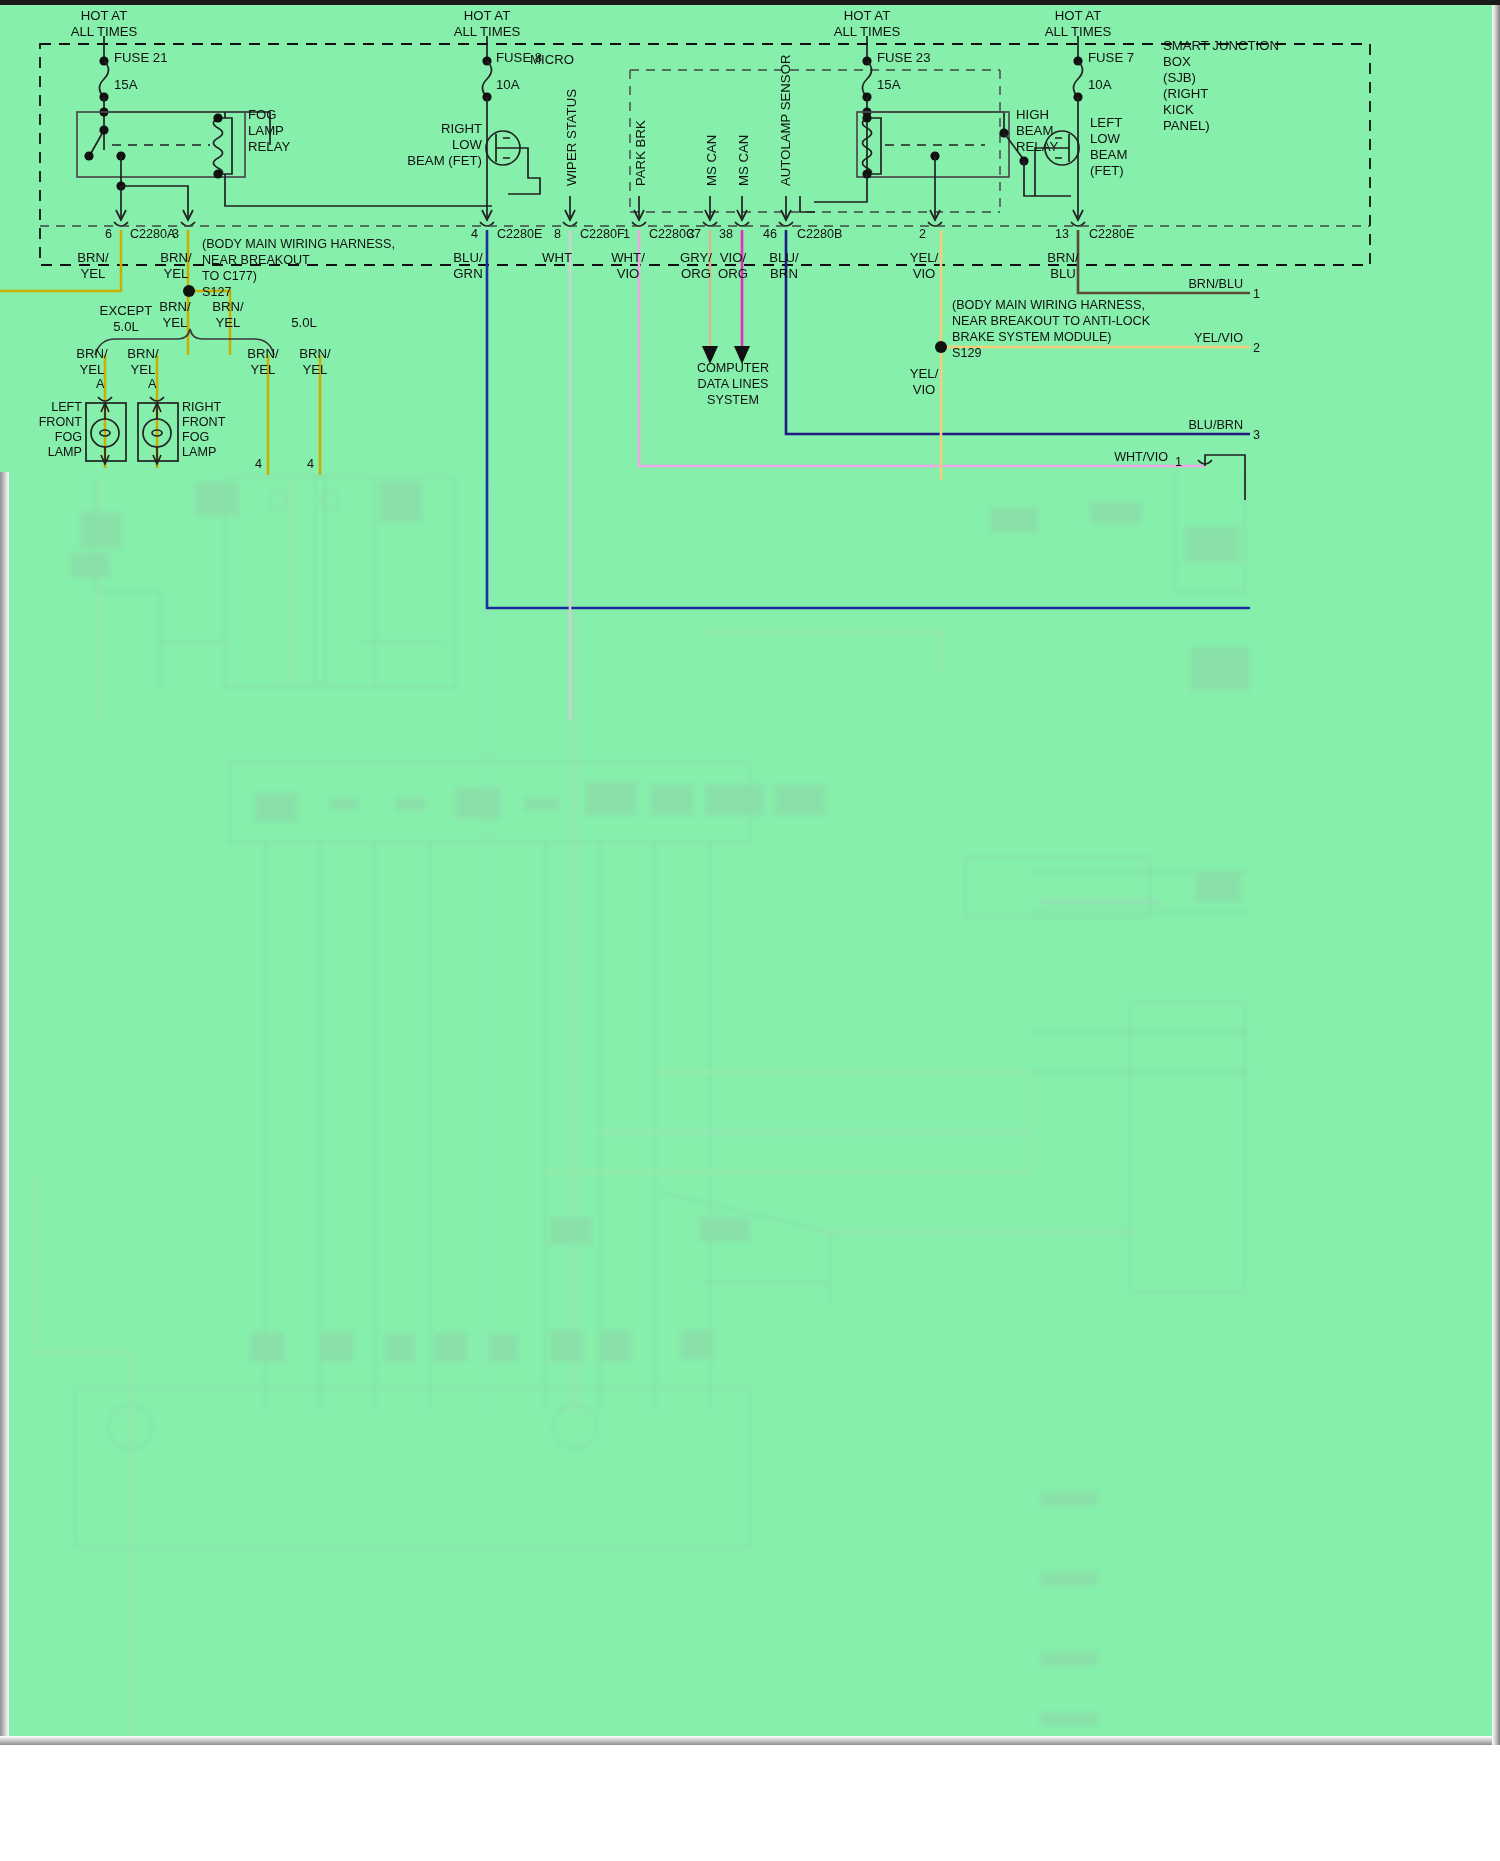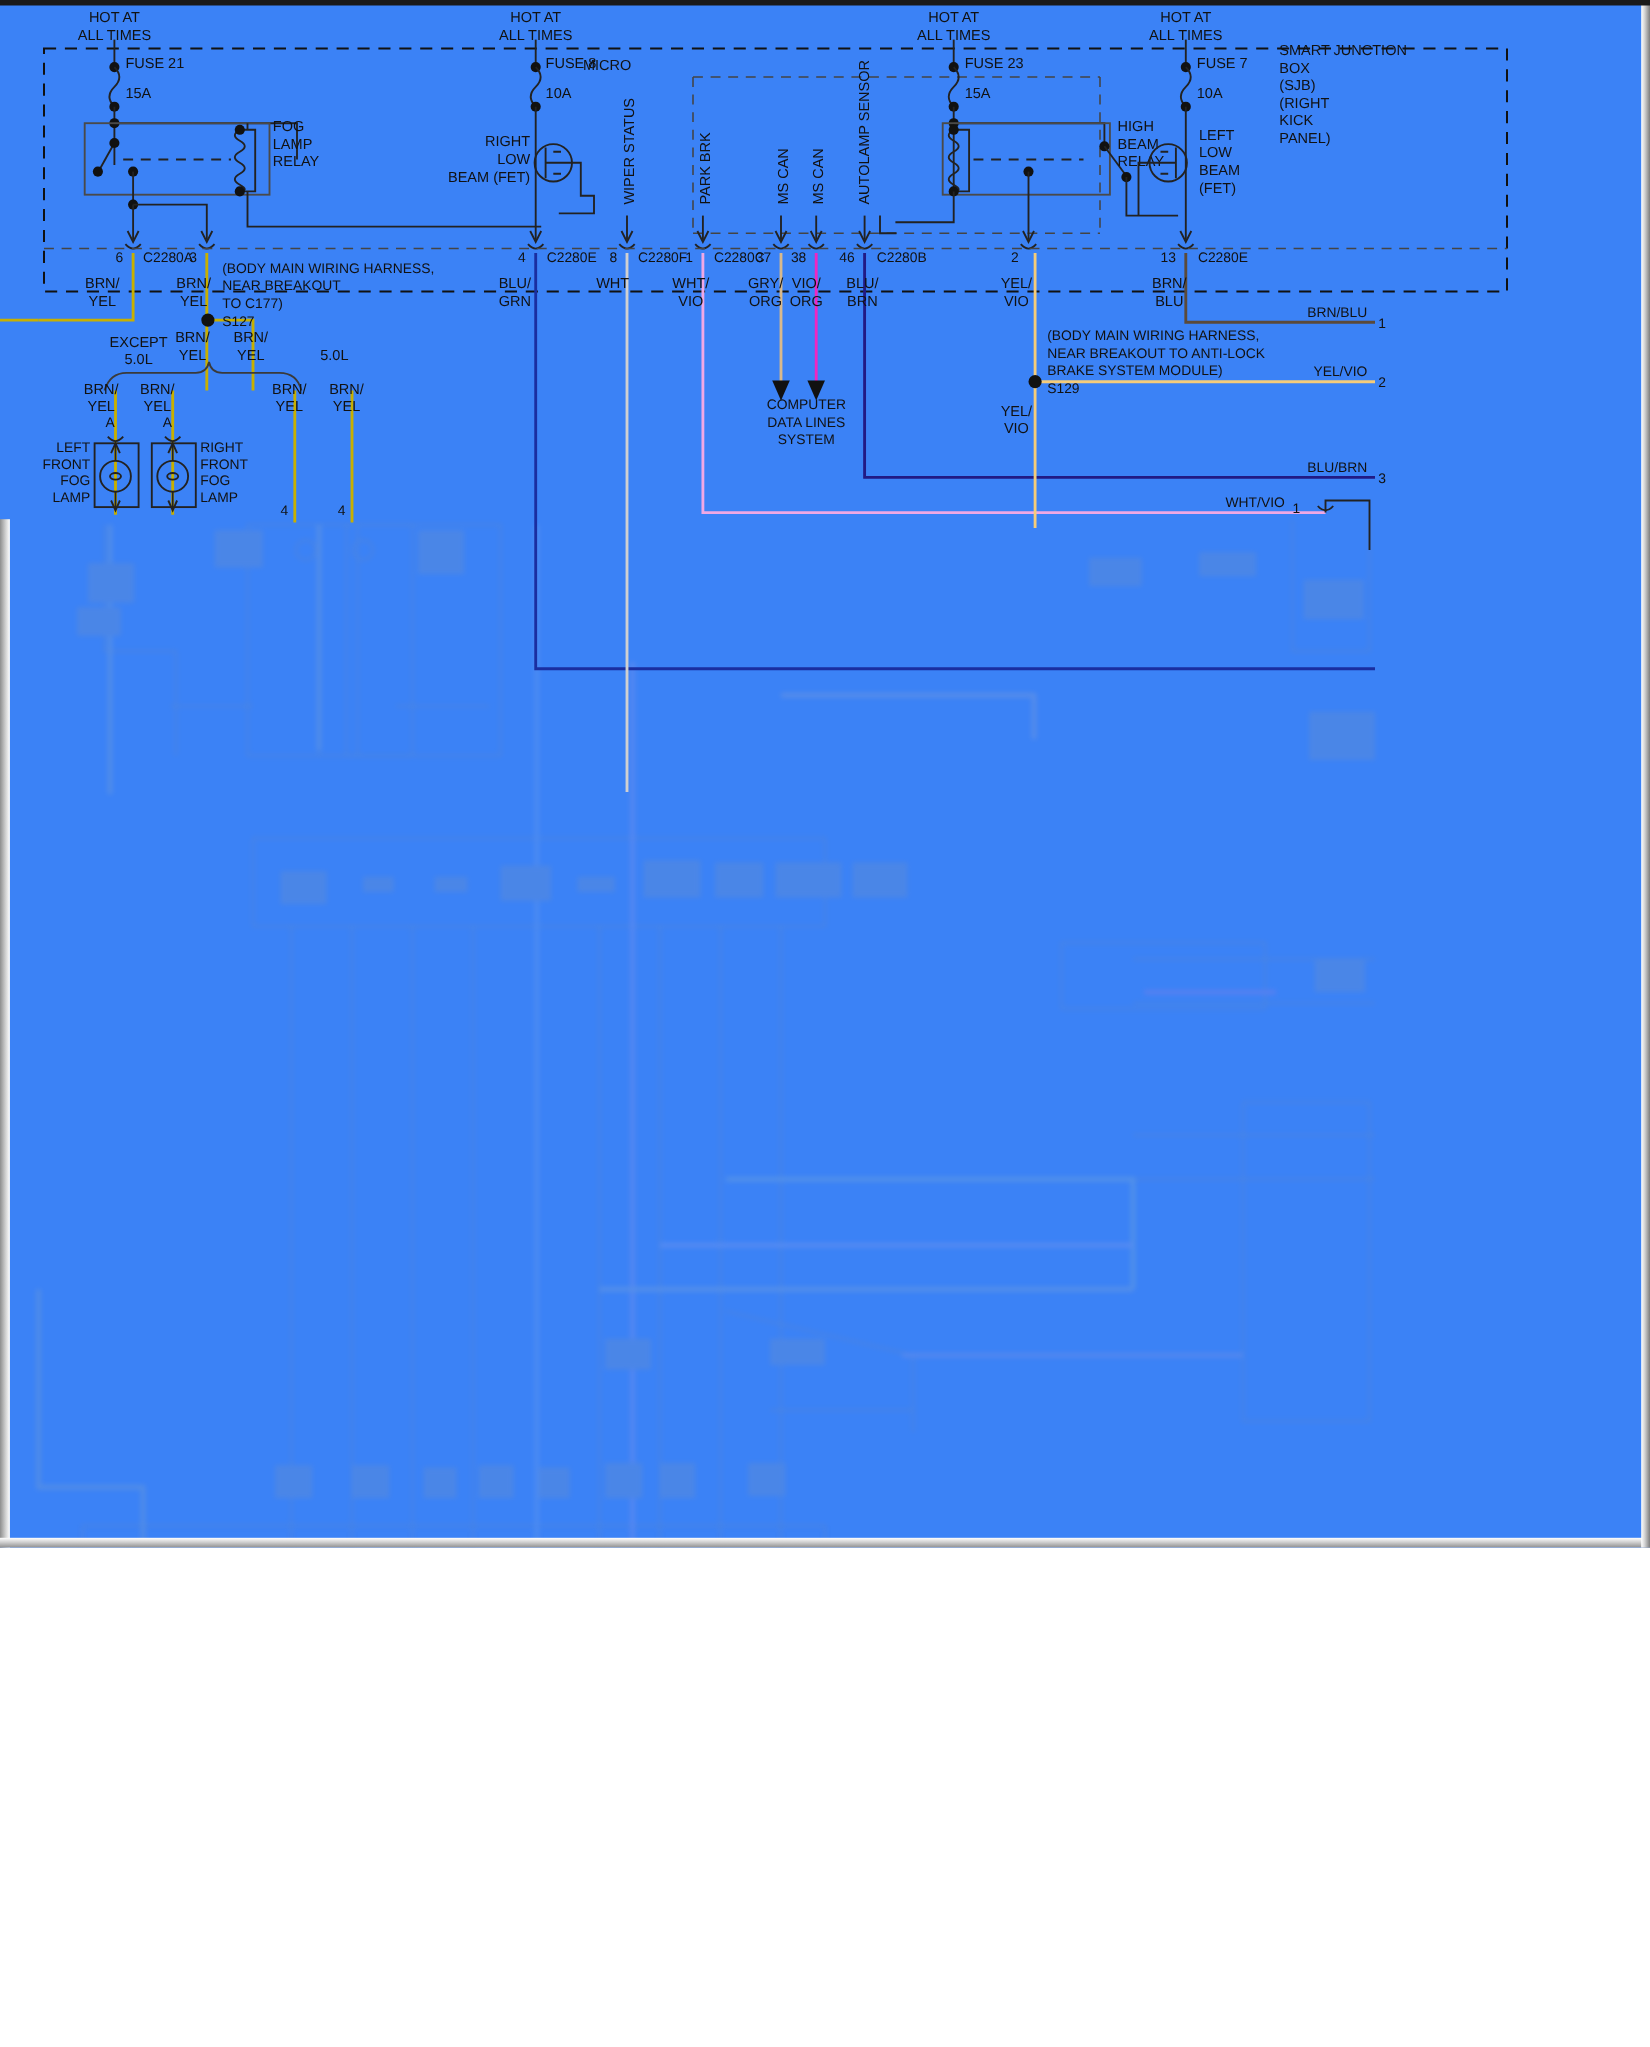--- a/index.html
+++ b/index.html
@@ -1,17 +1,17 @@
 <!DOCTYPE html>
 <html><head>
 <meta charset="utf-8">
 <style>
   html,body{margin:0;padding:0;background:#fff;}
   body{font-family:"Liberation Sans",sans-serif;}
-  #page{position:relative;width:1500px;height:1407px;background:#3b82f6;overflow:hidden;}
+  #page{position:relative;width:1500px;height:1745px;background:#86efac;overflow:hidden;}
 
   
   #faded-layer{position:absolute;left:0;top:472px;width:1500px;height:1389px;overflow:hidden;
     opacity:.16;filter:blur(2.2px);}
   #edge-left{position:absolute;left:0;top:472px;width:9px;height:1389px;
      background:linear-gradient(90deg,#8e8e8e 0%,#cfcfcf 55%,#ffffff 100%);}
   #edge-bottom{position:absolute;left:0;bottom:0;width:1500px;height:9px;
      background:linear-gradient(0deg,#8e8e8e 0%,#cfcfcf 55%,#ffffff 100%);}
   #edge-right{position:absolute;right:0;top:0;width:8px;height:1861px;
      background:linear-gradient(270deg,#7d7d7d 0%,#d3d3d3 60%,#ffffff 100%);}

